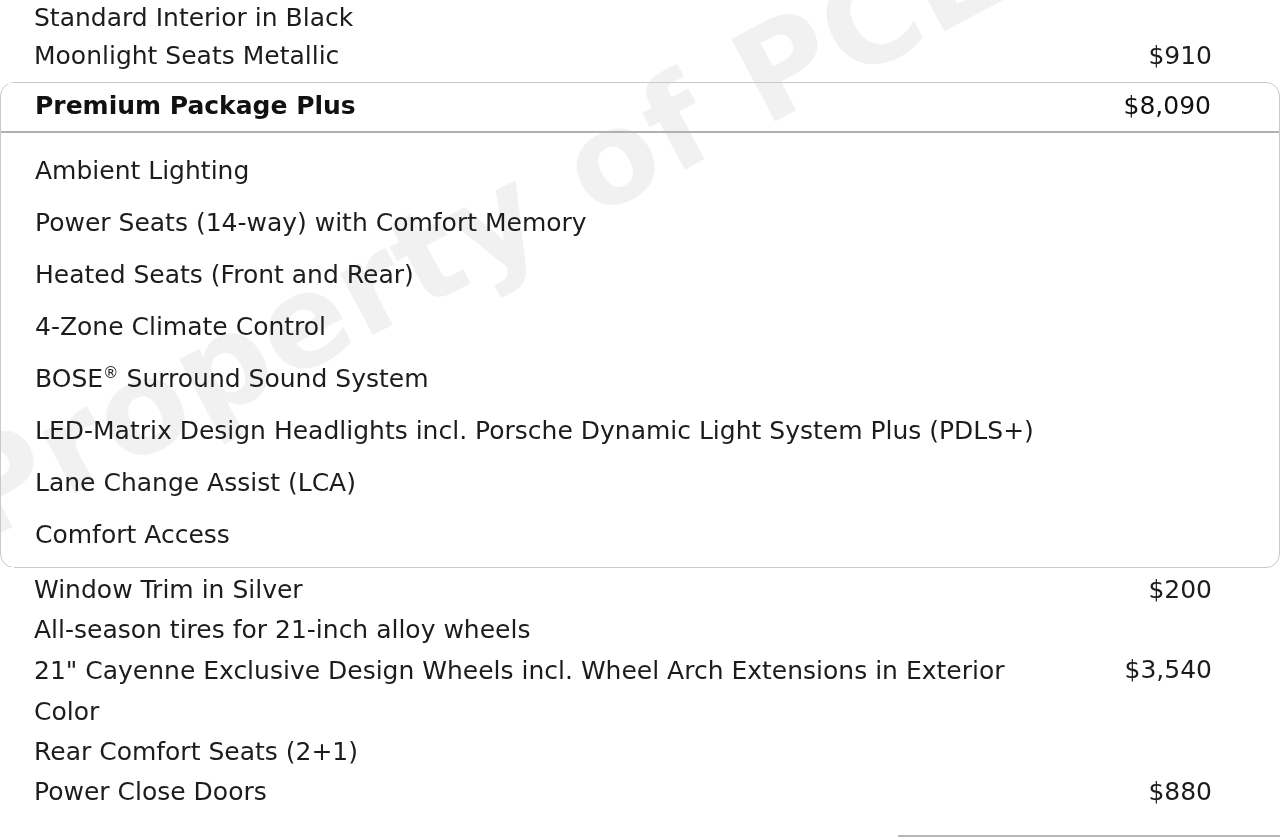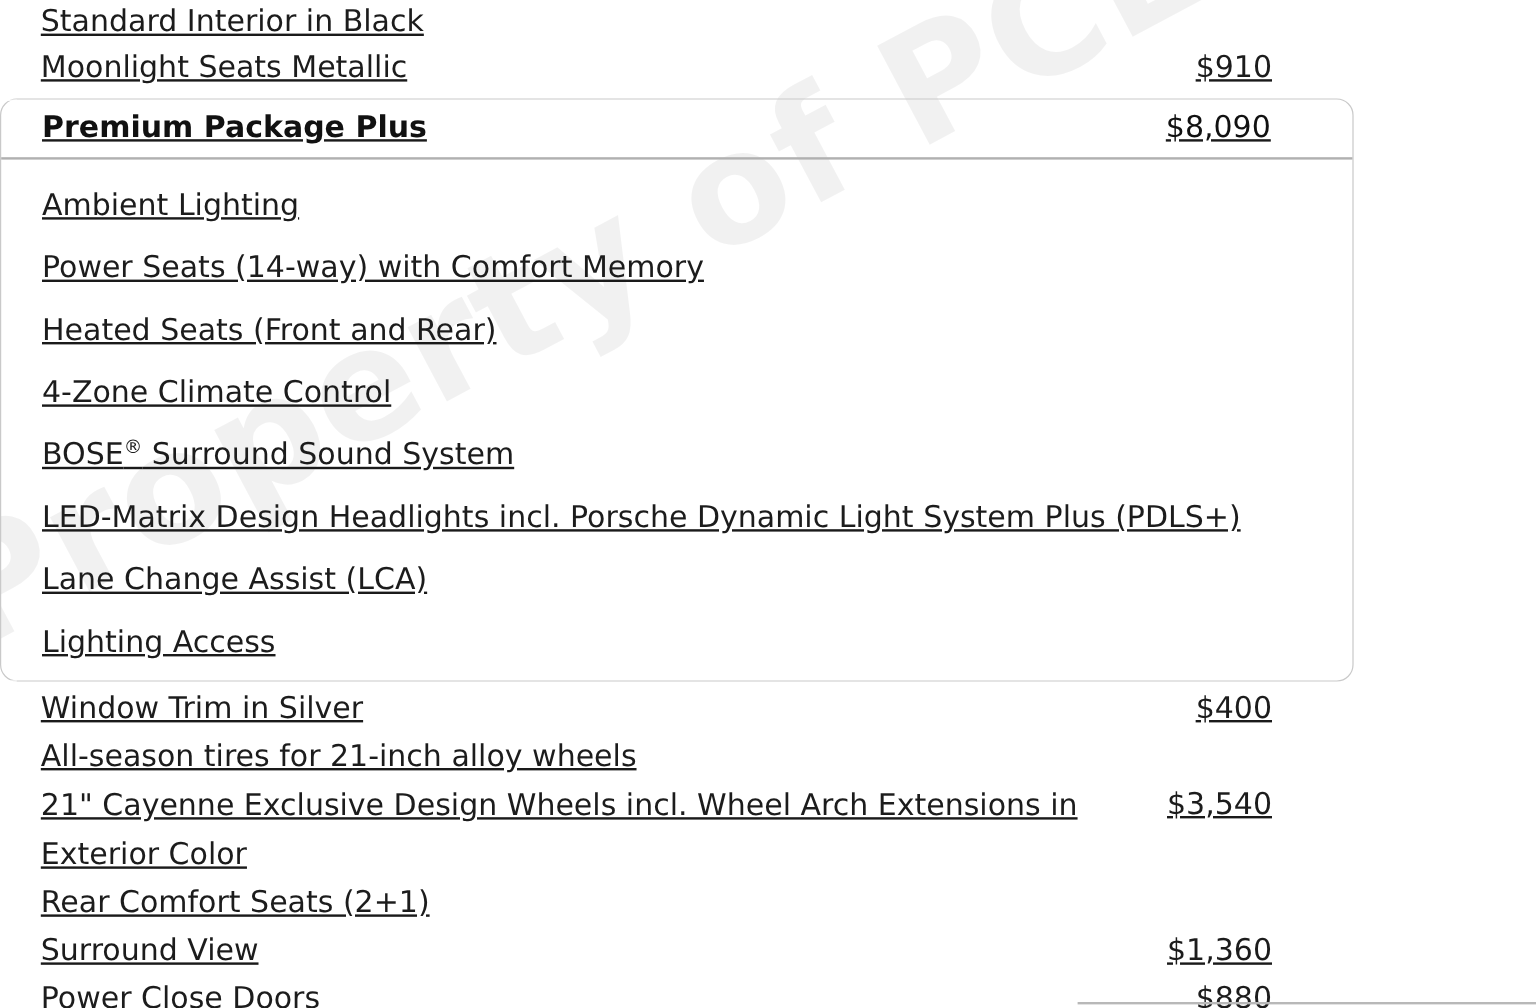--- a/index.html
+++ b/index.html
@@ -38,25 +38,24 @@
     font-size: 128px;
     letter-spacing: 2px;
     color: rgba(0, 0, 0, 0.055);
     white-space: nowrap;
   }
 
   
   #doc {
     position: relative;
     z-index: 10;
-    width: 1128px;
+    width: 1280px;
     height: 840px;
     box-sizing: border-box;
     padding: 0 68px 0 34px;
-    text-decoration: underline;
   }
 
   .row {
     display: flex;
     align-items: flex-start;
     justify-content: space-between;
     font-size: 25px;
     line-height: 40px;
     min-height: 40px;
     color: #1c1c1c;
@@ -192,48 +191,44 @@
       </div>
       <div class="row">
         <div class="label">LED-Matrix Design Headlights incl. Porsche Dynamic Light System Plus (PDLS+)</div>
         <div class="price"></div>
       </div>
       <div class="row">
         <div class="label">Lane Change Assist (LCA)</div>
         <div class="price"></div>
       </div>
       <div class="row">
-        <div class="label">Lighting Access</div>
+        <div class="label">Comfort Access</div>
         <div class="price"></div>
       </div>
     </div>
   </div>
 
   <div id="post-rows">
     <div class="row">
       <div class="label">Window Trim in Silver</div>
-      <div class="price">$400</div>
+      <div class="price">$200</div>
     </div>
     <div class="row">
       <div class="label">All-season tires for 21-inch alloy wheels</div>
       <div class="price"></div>
     </div>
     <div class="row wrap">
       <div class="label">21" Cayenne Exclusive Design Wheels incl. Wheel Arch Extensions in Exterior Color</div>
       <div class="price">$3,540</div>
     </div>
     <div class="row">
       <div class="label">Rear Comfort Seats (2+1)</div>
       <div class="price"></div>
     </div>
     <div class="row">
-      <div class="label">Surround View</div>
-      <div class="price">$1,360</div>
-    </div>
-    <div class="row">
       <div class="label">Power Close Doors</div>
       <div class="price">$880</div>
     </div>
   </div>
 
 </div>
 
 <div id="bottom-rule"></div>
 
 </body></html>

